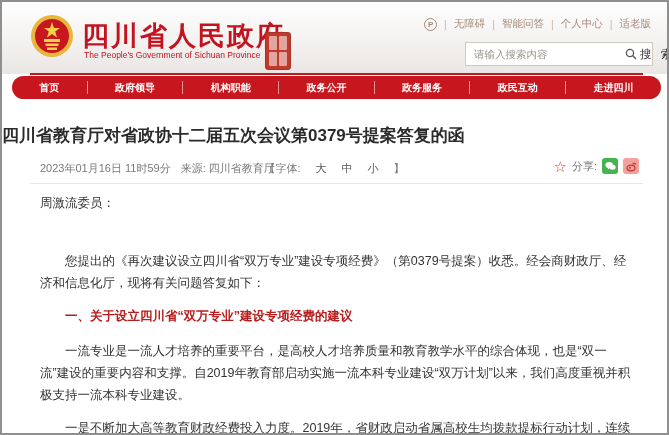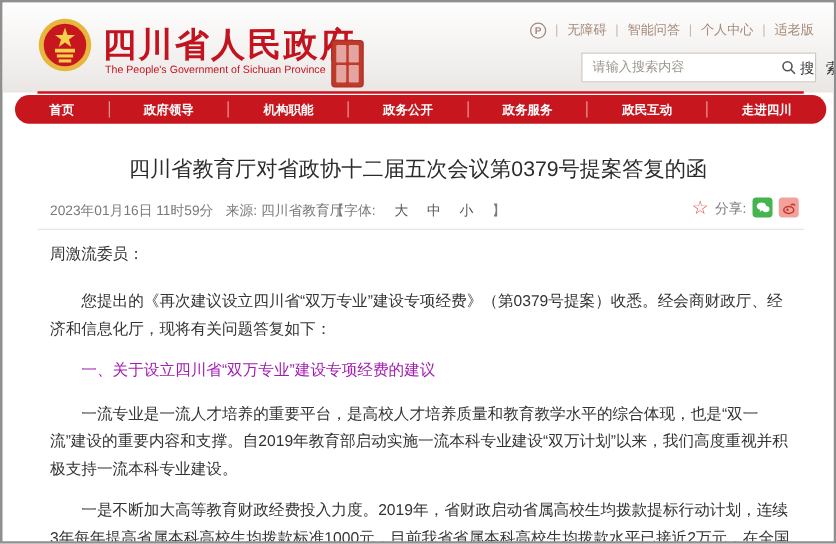--- a/index.html
+++ b/index.html
@@ -64,39 +64,39 @@
     background:#c8161e; border-radius:12px;
     display:flex; align-items:center; justify-content:space-evenly;
   }
   .nav-item {
     color:#ffffff; font-size:10px; font-weight:bold; cursor:pointer;
     padding:0 6px; white-space:nowrap;
   }
   .nav-sep { width:1px; height:13px; background:rgba(255,255,255,.55); }
   
   .article-title {
-    position:absolute; top:122px; left:0; right:0; text-align:center;
-    font-size:17px; font-weight:normal; color:#2b2b2b;
+    position:absolute; top:122px; left:0; right:0; text-align:left;
+    font-size:17px; font-weight:bold; color:#2b2b2b;
   }
   .meta { position:absolute; top:156px; left:0; right:0; height:20px; font-size:11px; color:#7a7a7a; }
   .meta-left { position:absolute; left:38px; top:3px; display:flex; gap:10px; }
   .meta-font { position:absolute; left:50%; transform:translateX(-50%); top:3px; display:flex; gap:15px; align-items:center; }
   .meta-font .fs { cursor:pointer; color:#555; }
   .meta-share { position:absolute; right:28px; top:0; display:flex; align-items:center; gap:5px; }
   .star-icon { color:#e43b32; font-size:15px; line-height:15px; cursor:pointer; }
   .share-label { color:#7a7a7a; font-size:11px; }
   .share-ic { width:16px; height:16px; border-radius:3px; display:inline-flex; align-items:center; justify-content:center; cursor:pointer; }
   .divider { position:absolute; top:181px; left:28px; width:613px; height:1px; background:#e6e6e6; }
   .body-text {
     position:absolute; top:190px; left:38px; width:595px;
     font-size:12.5px; color:#333; line-height:22px;
   }
   .body-text p { margin-bottom:11px; text-indent:2em; }
-  .body-text p.salutation { text-indent:0; margin-bottom:16px; }
-  .body-text p.section-head { font-weight:normal; color:#a21caf; margin-bottom:13px; }
+  .body-text p.salutation { text-indent:0; margin-bottom:36px; }
+  .body-text p.section-head { font-weight:bold; color:#b91c1c; margin-bottom:13px; }
 </style>
 </head>
 <body>
 
 <div class="page">
 
   <div class="header">
     <svg class="emblem" viewBox="0 0 44 44">
       <circle cx="22" cy="22" r="21" fill="#e7b63c"></circle>
       <circle cx="22" cy="22" r="17" fill="#c8161e"></circle>

